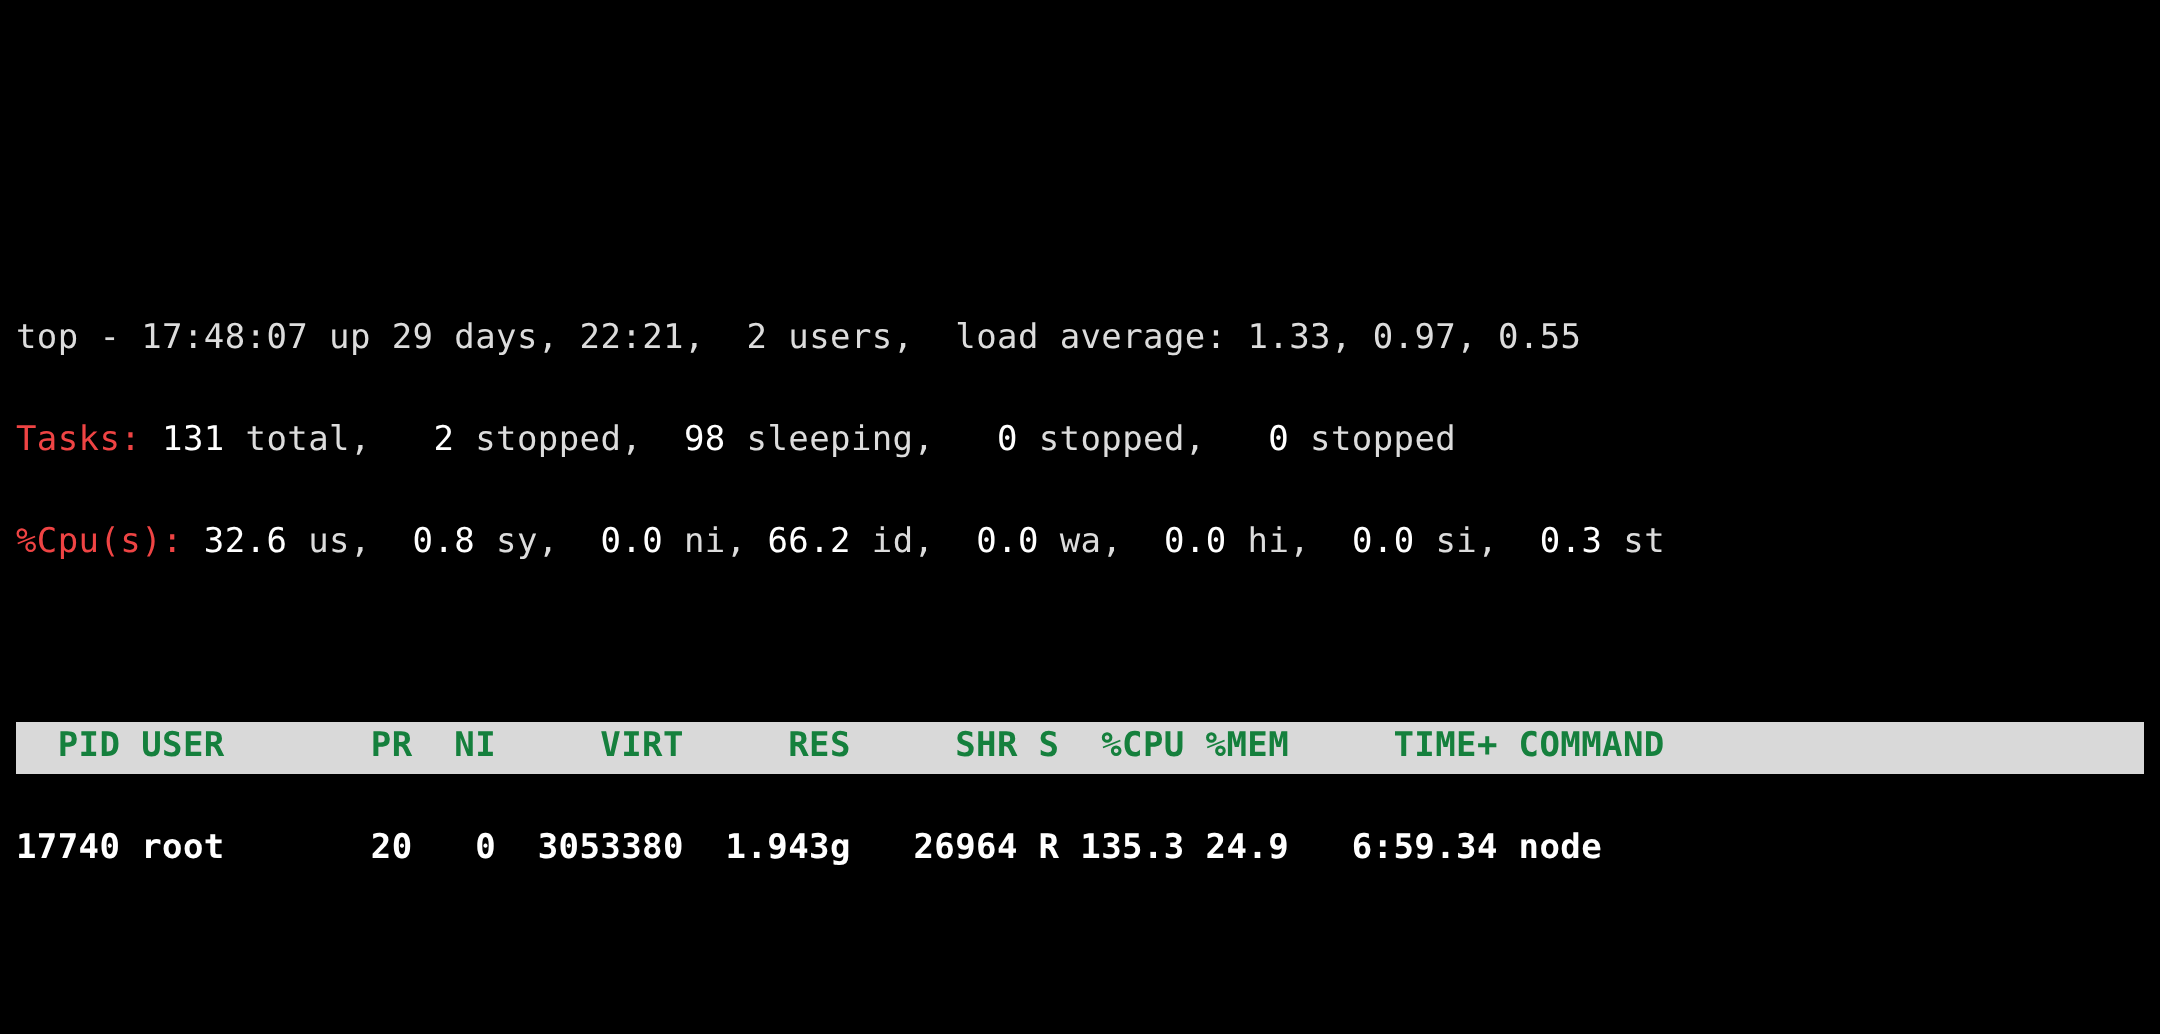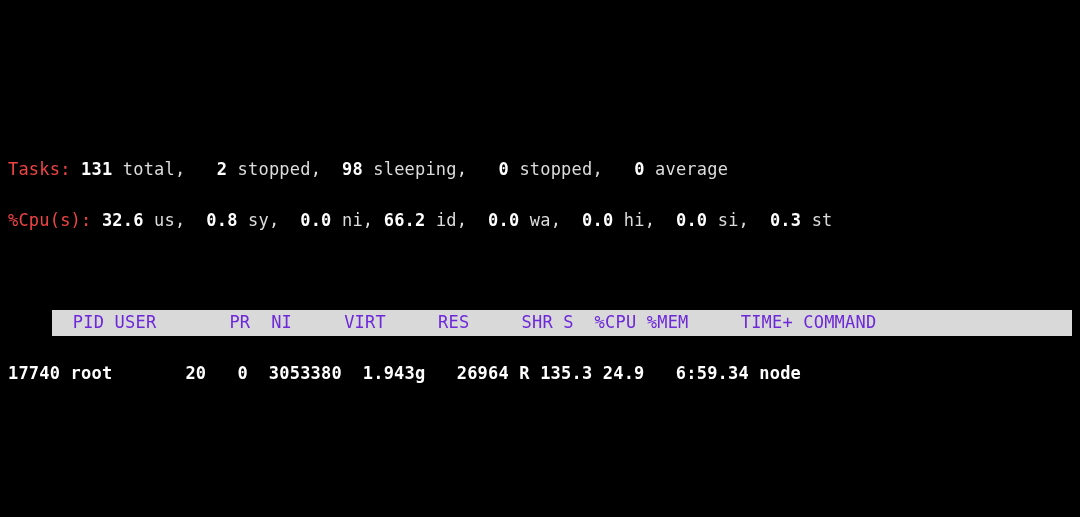--- a/index.html
+++ b/index.html
@@ -12,41 +12,41 @@
     line-height: 1.5;
     width: 1080px;
     height: 517px;
     overflow: hidden;
     white-space: pre;
   }
   .term {
     padding: 4px 8px 0 8px;
     letter-spacing: 0.2px;
   }
-  .bold { font-weight: 700; color: #fff; }
+  .bold { font-weight: 400; color: #fff; }
   .label { color: #ef4444; }
   .hdr-row {
     background: #d9d9d9;
-    color: #6d28d9;
-    font-weight: 400;
+    color: #15803d;
+    font-weight: 700;
     display: block;
-    margin-left: 44px;
   }
   .row-hilite {
     font-weight: 700;
     color: #fff;
   }
 </style>
 </head>
 <body>
 
 
 
 <div class="term">
-<div><span class="label">Tasks:</span> <span class="bold">131</span> <span>total,</span>   <span class="bold">2</span> <span>stopped,</span>  <span class="bold">98</span> <span>sleeping,</span>   <span class="bold">0</span> <span>stopped,</span>   <span class="bold">0</span> <span>average</span></div>
+<div><span>top</span> - <span>17:48:07</span> up <span>29 days, 22:21</span>,  <span>2</span> <span>users</span>,  <span>load average:</span> <span>1.33, 0.97, 0.55</span></div>
+<div><span class="label">Tasks:</span> <span class="bold">131</span> <span>total,</span>   <span class="bold">2</span> <span>stopped,</span>  <span class="bold">98</span> <span>sleeping,</span>   <span class="bold">0</span> <span>stopped,</span>   <span class="bold">0</span> <span>stopped</span></div>
 <div><span class="label">%Cpu(s):</span> <span class="bold">32.6</span> <span>us,</span>  <span class="bold">0.8</span> <span>sy,</span>  <span class="bold">0.0</span> <span>ni,</span> <span class="bold">66.2</span> <span>id,</span>  <span class="bold">0.0</span> <span>wa,</span>  <span class="bold">0.0</span> <span>hi,</span>  <span class="bold">0.0</span> <span>si,</span>  <span class="bold">0.3</span> <span>st</span></div>
 <div>&nbsp;</div>
 <div class="hdr-row" id="header-row">  PID USER       PR  NI     VIRT     RES     SHR S  %CPU %MEM     TIME+ COMMAND                     </div>
 <div id="proc-body"><div class="row-hilite">17740 root       20   0  3053380  1.943g   26964 R 135.3 24.9   6:59.34 node</div></div>
 </div>
 
 
 
 
 </body></html>

